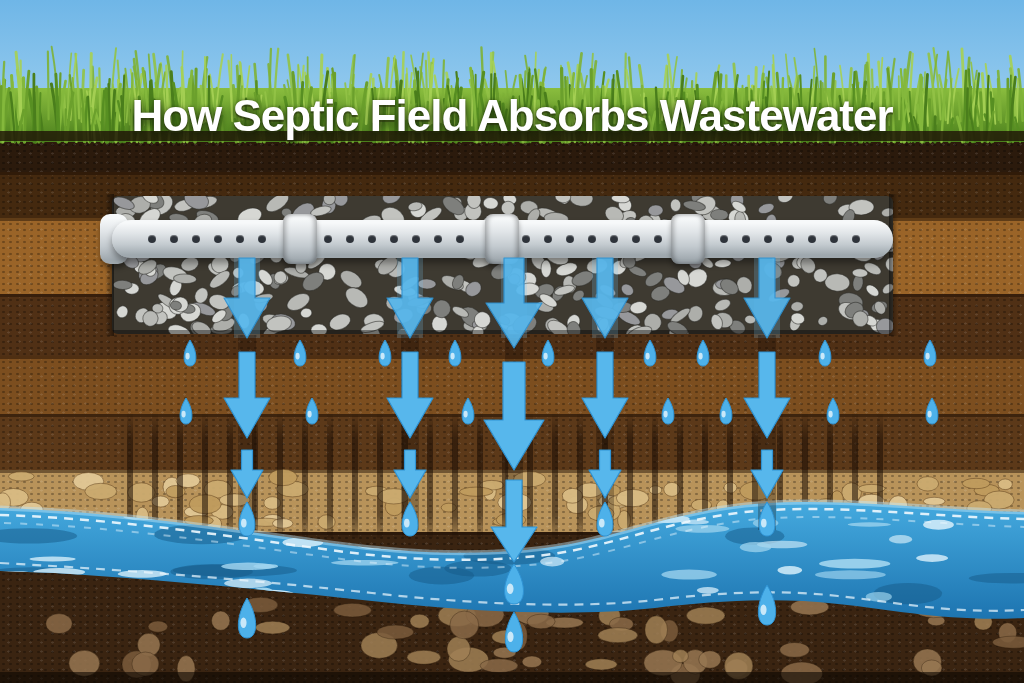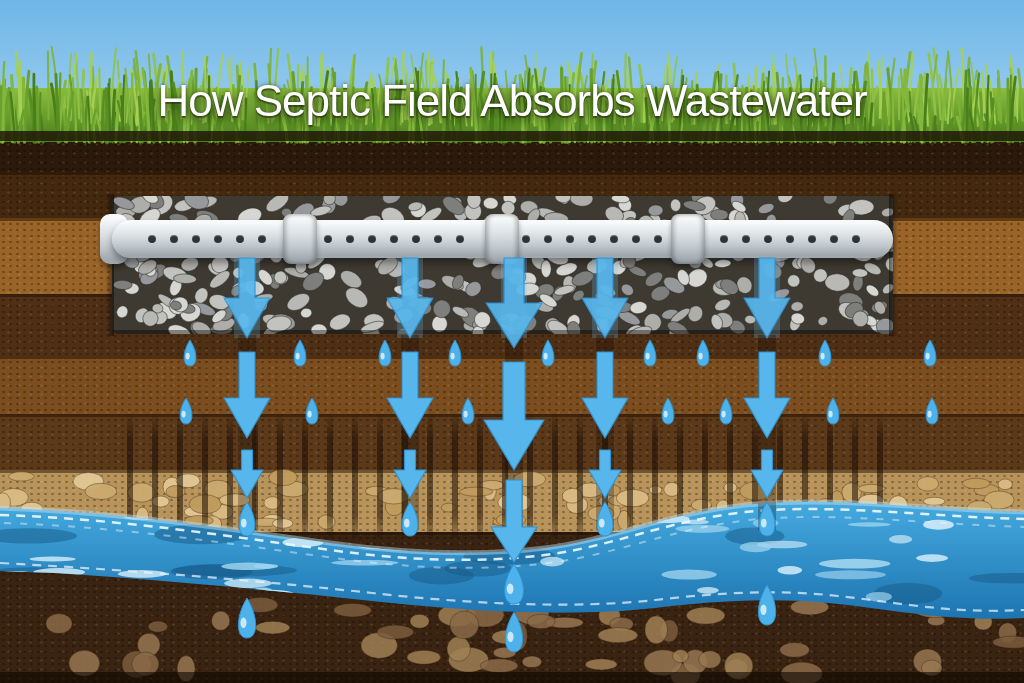--- a/index.html
+++ b/index.html
@@ -46,22 +46,22 @@
         border-radius:19px;overflow:visible;
         box-shadow:0 5px 7px rgba(0,0,0,.38);}
   .hole{position:absolute;top:15px;width:8px;height:8px;border-radius:50%;
         box-shadow:inset 0 1px 1px rgba(255,255,255,.35);}
   .coupling{position:absolute;top:-6px;width:34px;height:50px;border-radius:8px;
         box-shadow:inset 3px 0 4px rgba(0,0,0,.25),inset -3px 0 4px rgba(0,0,0,.25),0 4px 5px rgba(0,0,0,.3);}
   #pipe-cap{position:absolute;left:100px;top:214px;width:28px;height:50px;z-index:5;
         border-radius:10px;box-shadow:0 4px 5px rgba(0,0,0,.35);}
 
   
-  #title{position:absolute;left:0;top:76px;width:1024px;margin:0;text-align:center;z-index:10;
-        font-size:44px;font-weight:normal;letter-spacing:-1px;
+  #title{position:absolute;left:0;top:91px;width:1024px;margin:0;text-align:center;z-index:10;
+        font-size:44px;font-weight:bold;letter-spacing:-1px;
         text-shadow:0 2px 0 rgba(40,50,15,.55),0 4px 10px rgba(15,25,5,.8),0 0 3px rgba(30,40,10,.5);}
 </style>
 </head>
 <body>
 
 <div id="stage">
 
   <div id="sky" class="abs" style="background: linear-gradient(rgb(111, 182, 231), rgb(166, 212, 241));"></div>
 
   <div id="band1" class="band" style="background: rgb(43, 26, 12);"></div>

